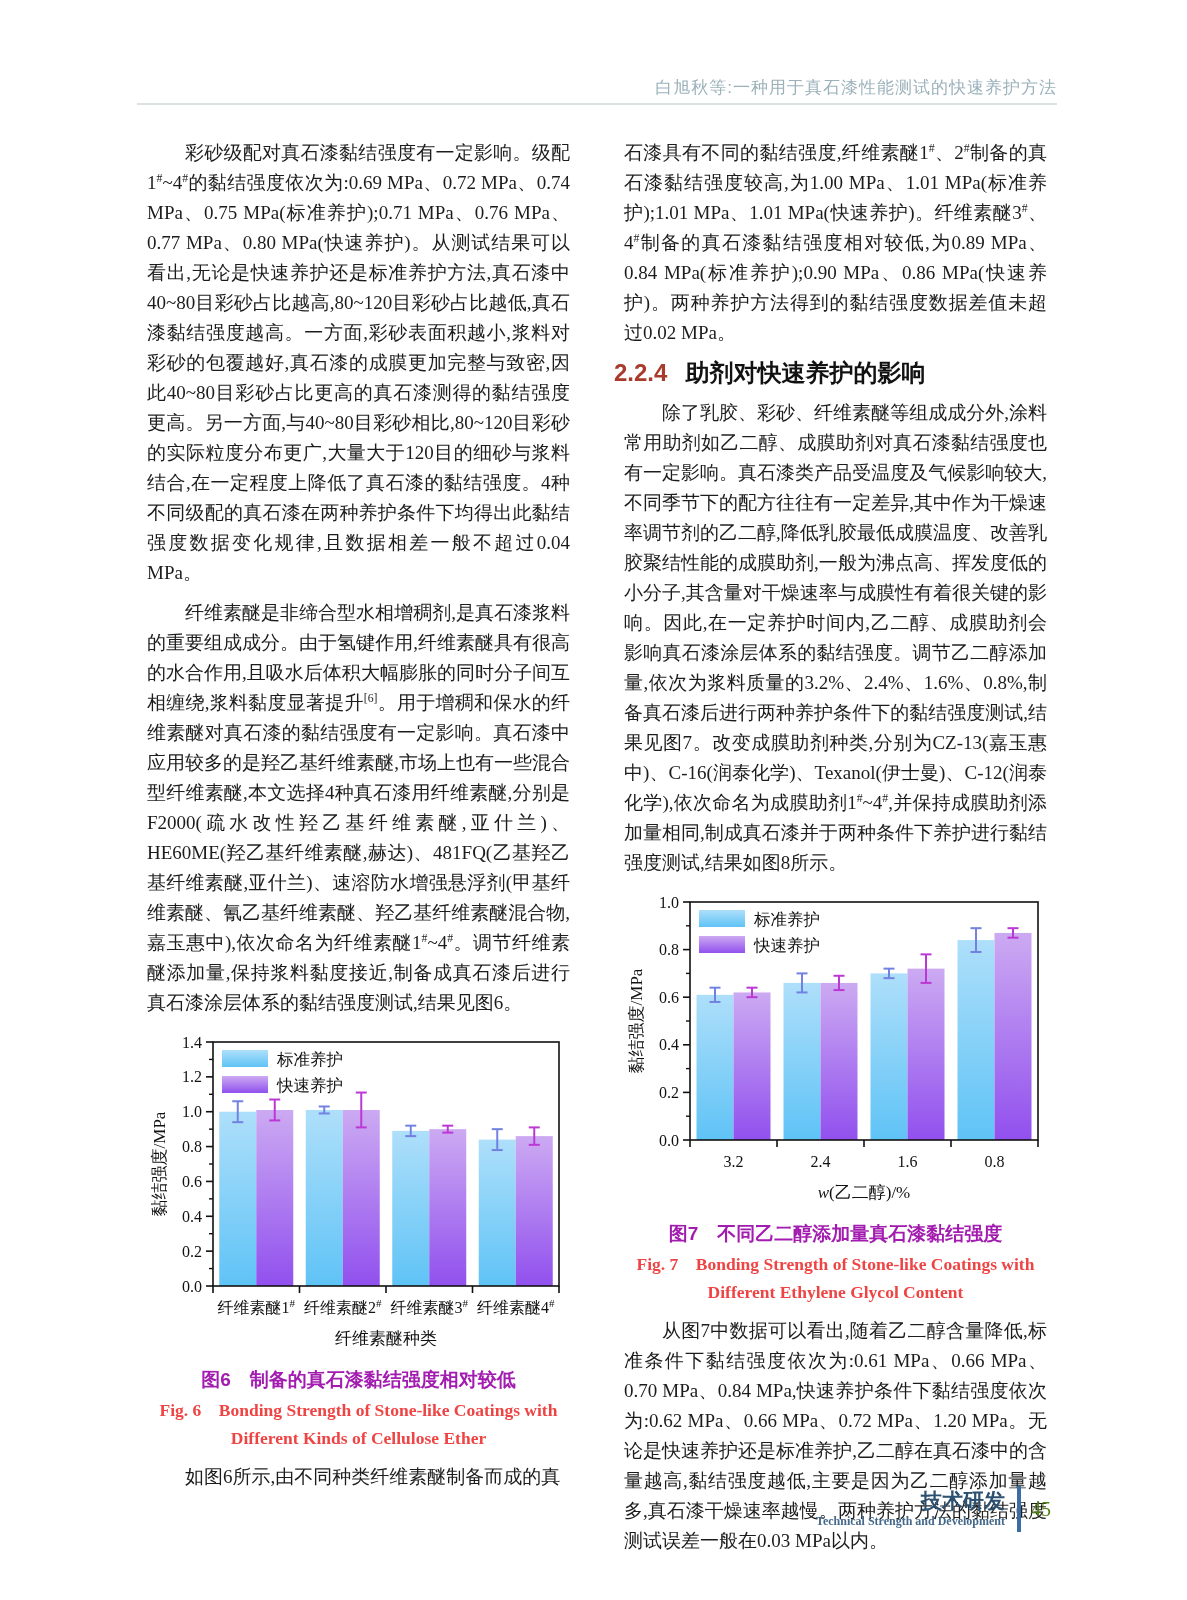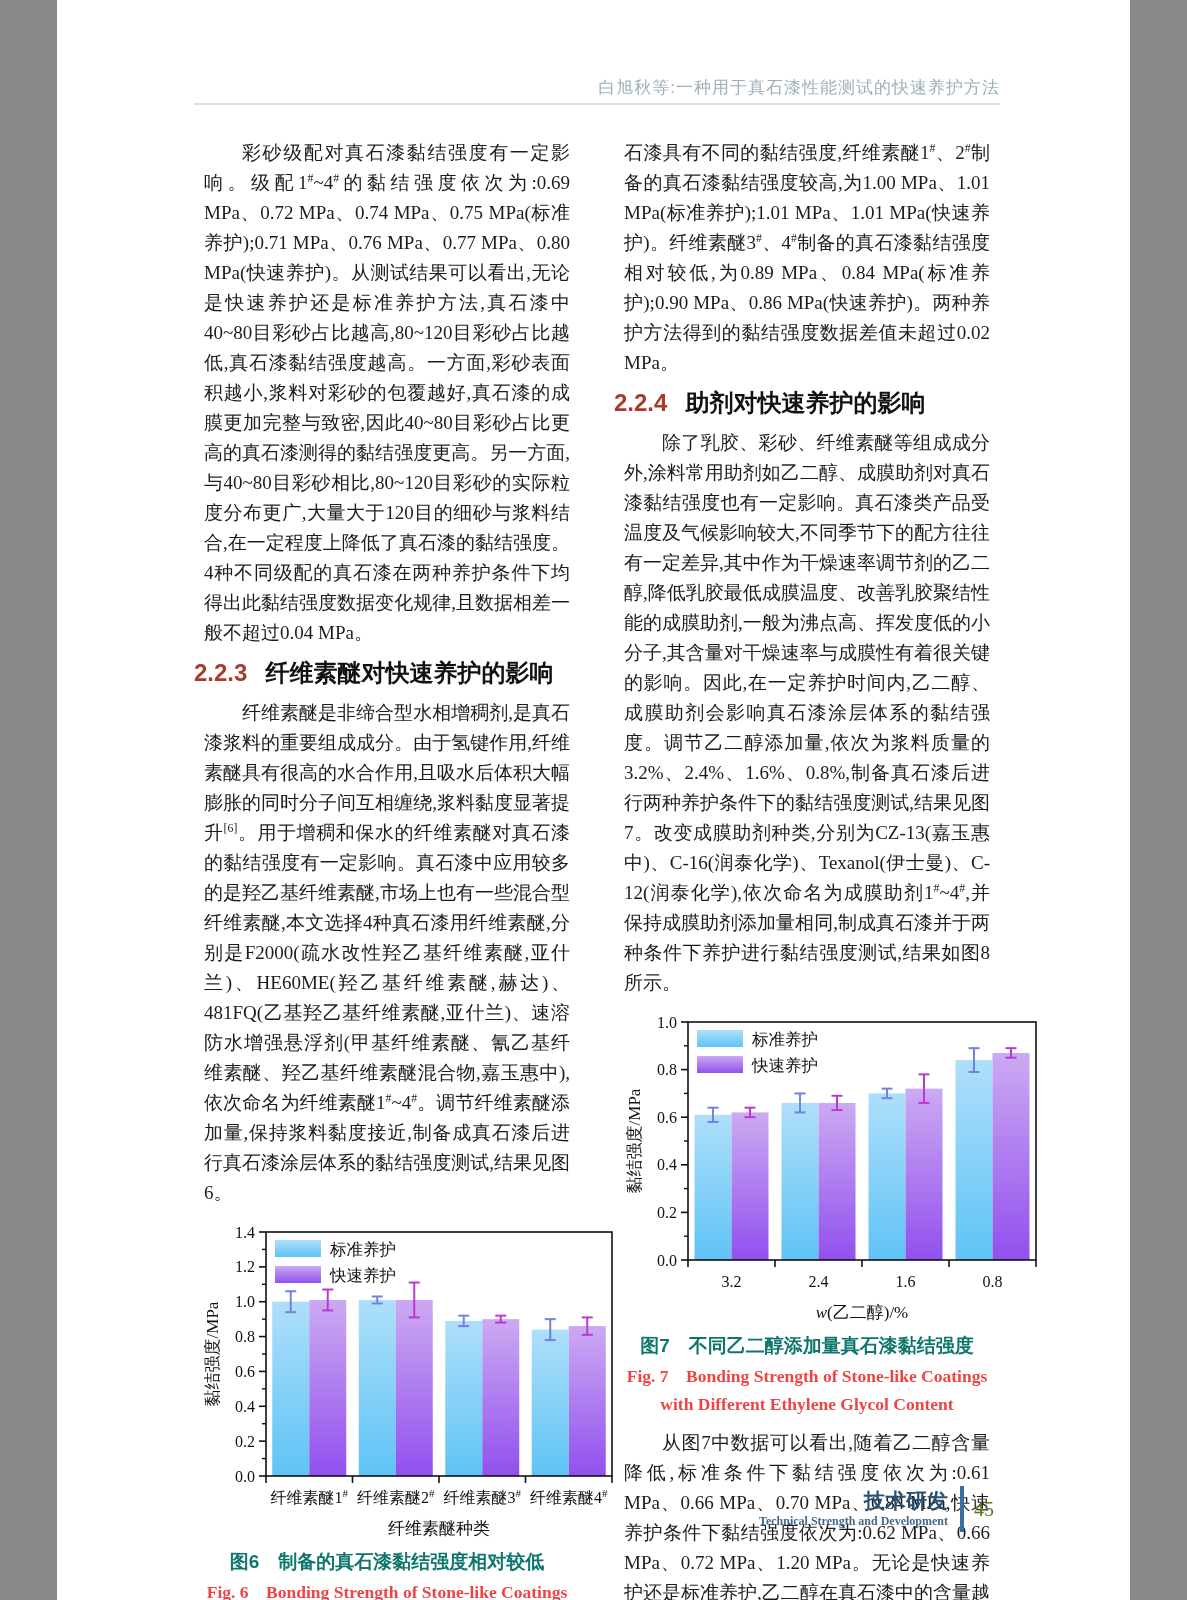--- a/index.html
+++ b/index.html
@@ -1,17 +1,17 @@
 <!DOCTYPE html>
 <html><head>
 <meta charset="utf-8">
 <style>
   html,body { margin:0; padding:0; background:#888; }
   .page {
-    position:relative; width:1073px; height:1600px; margin:0 auto;
+    position:relative; width:1187px; height:1600px; margin:0 auto;
     background:#ffffff; overflow:hidden;
     font-family:"Liberation Serif","DejaVu Serif",serif;
     color:#1c1c1c;
   }
   .running-head {
     position:absolute; top:76px; left:137px; right:130px;
     text-align:right; font-family:"Liberation Sans","DejaVu Sans",sans-serif;
     font-size:17px; color:#9bb1ba; letter-spacing:1px;
   }
   .head-rule {
@@ -31,22 +31,22 @@
   p.body sup { font-size:0.62em; vertical-align:super; line-height:0; }
   .sec-heading {
     margin:2px 0 2px 0; font-size:24px; line-height:30px;
     font-family:"Liberation Sans","DejaVu Sans",sans-serif;
   }
   .sec-num { color:#a93b2c; margin-right:18px; }
   .sec-title { font-weight:bold; color:#111; }
   .figure { margin:10px 0 6px 0; text-align:center; }
   .figure svg { display:block; margin:0 auto; }
   .cap-cn {
-    margin:6px 0 0 0; font-family:"Liberation Sans","DejaVu Sans",sans-serif;
-    font-weight:bold; font-size:19px; line-height:28px; color:#0f766e;
+    margin:14px 0 0 0; font-family:"Liberation Sans","DejaVu Sans",sans-serif;
+    font-weight:bold; font-size:19px; line-height:28px; color:#a21caf;
   }
   .cap-en {
     margin:2px auto 0 auto; max-width:420px; font-family:"Liberation Serif","DejaVu Serif",serif;
     font-weight:bold; font-size:17.5px; line-height:28px; color:#ef4444;
   }
   .page-footer {
     position:absolute; top:1486px; right:136px;
     display:flex; align-items:center;
   }
   .footer-labels { text-align:right; }
@@ -69,21 +69,20 @@
 
 <div class="page">
 
   <div class="running-head">白旭秋等:一种用于真石漆性能测试的快速养护方法</div>
   <div class="head-rule"></div>
 
   <div class="content">
 
     <div class="col">
       <p class="body indent">彩砂级配对真石漆黏结强度有一定影响。级配1<sup>#</sup>~4<sup>#</sup>的黏结强度依次为:0.69 MPa、0.72 MPa、0.74 MPa、0.75 MPa(标准养护);0.71 MPa、0.76 MPa、0.77 MPa、0.80 MPa(快速养护)。从测试结果可以看出,无论是快速养护还是标准养护方法,真石漆中40~80目彩砂占比越高,80~120目彩砂占比越低,真石漆黏结强度越高。一方面,彩砂表面积越小,浆料对彩砂的包覆越好,真石漆的成膜更加完整与致密,因此40~80目彩砂占比更高的真石漆测得的黏结强度更高。另一方面,与40~80目彩砂相比,80~120目彩砂的实际粒度分布更广,大量大于120目的细砂与浆料结合,在一定程度上降低了真石漆的黏结强度。4种不同级配的真石漆在两种养护条件下均得出此黏结强度数据变化规律,且数据相差一般不超过0.04 MPa。</p>
-      <h3 class="sec-heading"><span class="sec-num">2.2.3</span><span class="sec-title">纤维素醚对快速养护的影响</span></h3>
       <p class="body indent">纤维素醚是非缔合型水相增稠剂,是真石漆浆料的重要组成成分。由于氢键作用,纤维素醚具有很高的水合作用,且吸水后体积大幅膨胀的同时分子间互相缠绕,浆料黏度显著提升<sup>[6]</sup>。用于增稠和保水的纤维素醚对真石漆的黏结强度有一定影响。真石漆中应用较多的是羟乙基纤维素醚,市场上也有一些混合型纤维素醚,本文选择4种真石漆用纤维素醚,分别是F2000(疏水改性羟乙基纤维素醚,亚什兰)、HE60ME(羟乙基纤维素醚,赫达)、481FQ(乙基羟乙基纤维素醚,亚什兰)、速溶防水增强悬浮剂(甲基纤维素醚、氰乙基纤维素醚、羟乙基纤维素醚混合物,嘉玉惠中),依次命名为纤维素醚1<sup>#</sup>~4<sup>#</sup>。调节纤维素醚添加量,保持浆料黏度接近,制备成真石漆后进行真石漆涂层体系的黏结强度测试,结果见图6。</p>
 
       <div class="figure">
         <svg xmlns="http://www.w3.org/2000/svg" width="435" height="324" viewBox="0 0 435 324">
             <defs>
               <linearGradient id="figure6-g0" x1="0" y1="0" x2="0" y2="1">
                 <stop offset="0%" stop-color="#aedffa"></stop>
                 <stop offset="100%" stop-color="#5fc3f6"></stop>
               </linearGradient>
               <linearGradient id="figure6-g1" x1="0" y1="0" x2="0" y2="1">

